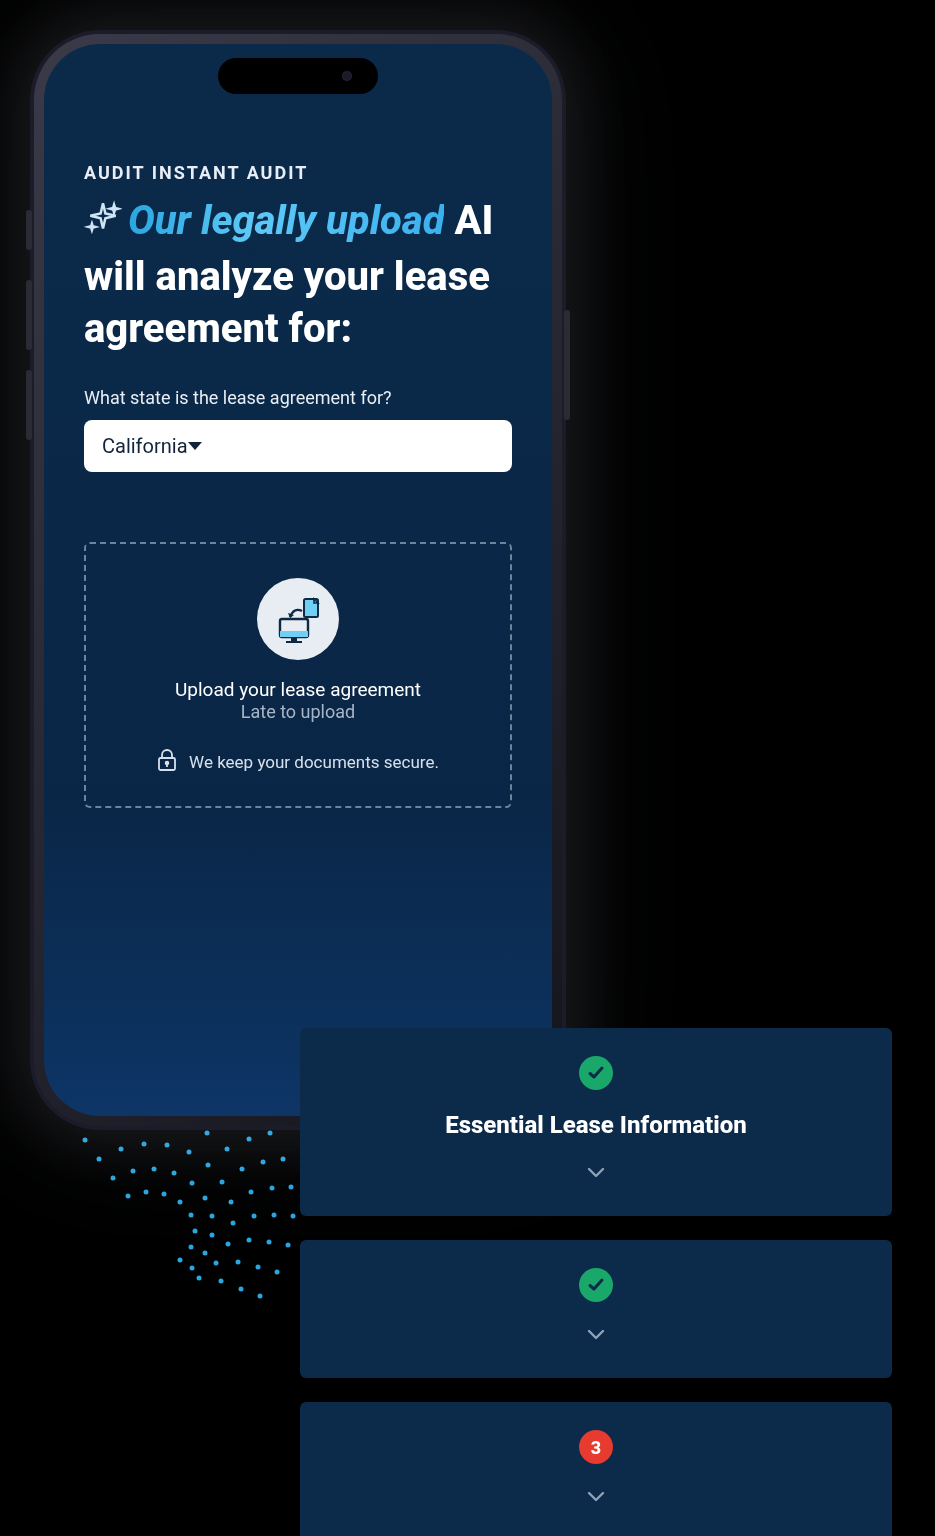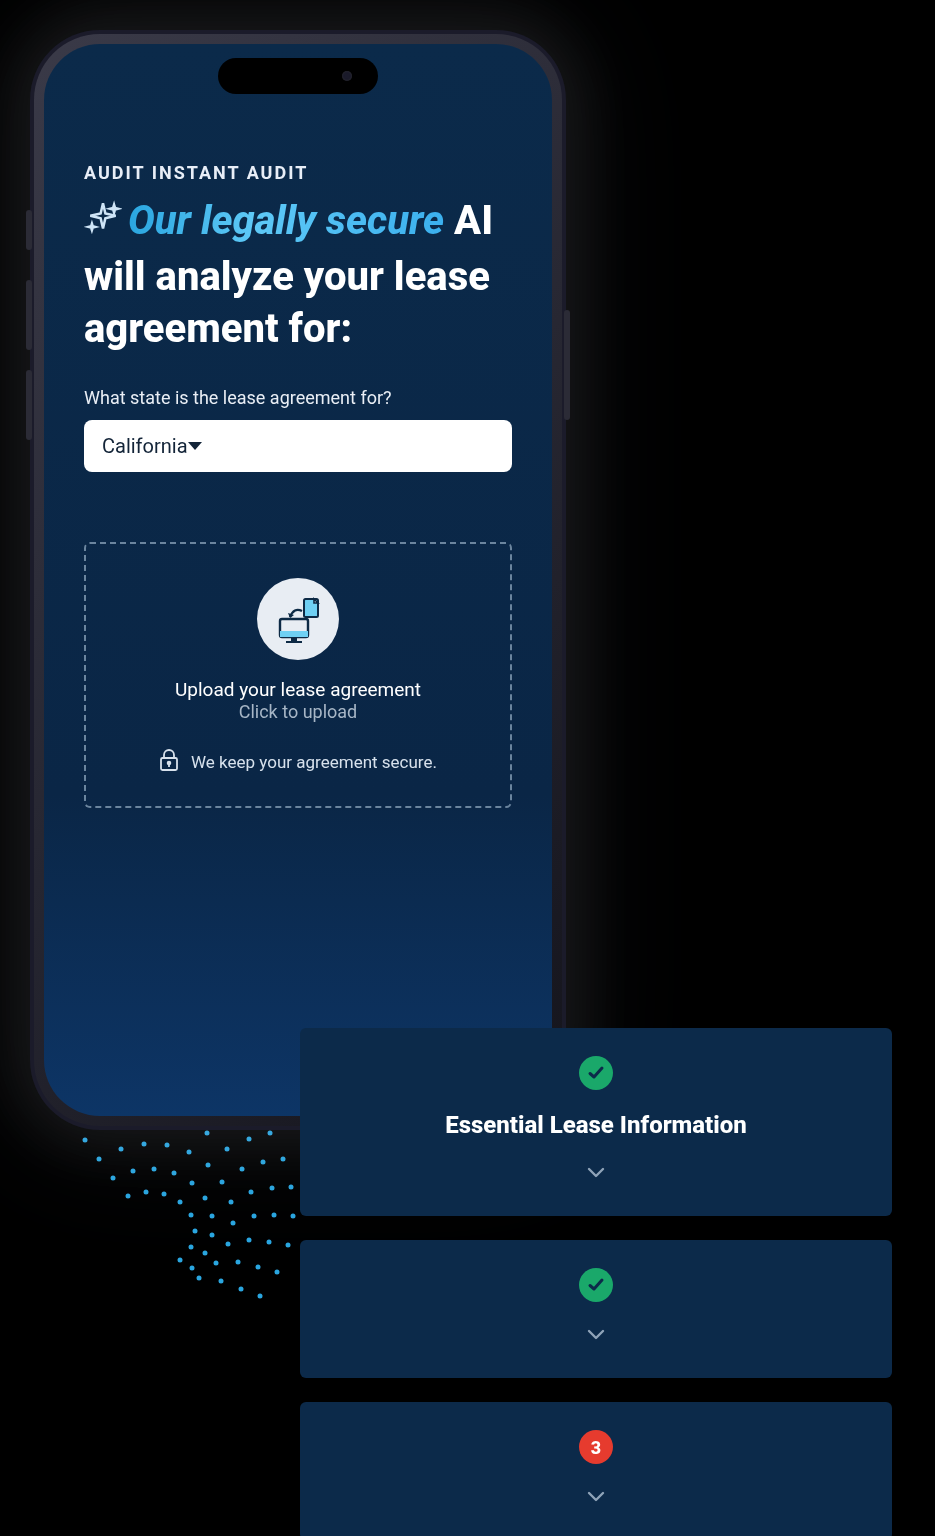--- a/index.html
+++ b/index.html
@@ -308,21 +308,21 @@
 
     <div class="eyebrow">AUDIT INSTANT AUDIT</div>
 
     <h1 class="headline">
       <span class="sparkle">
         <svg width="38" height="38" viewBox="0 0 24 24" fill="none" stroke="#cfe5f7" stroke-width="1.6">
           <path d="M12 2 L13.5 8.5 L20 10 L13.5 11.5 L12 18 L10.5 11.5 L4 10 L10.5 8.5 Z"></path>
           <path d="M19 3 L19.6 5 L21.5 5.5 L19.6 6 L19 8 L18.4 6 L16.5 5.5 L18.4 5 Z"></path>
           <path d="M5 15 L5.5 16.6 L7 17 L5.5 17.4 L5 19 L4.5 17.4 L3 17 L4.5 16.6 Z"></path>
         </svg>
-      </span><span class="grad-text">Our legally secure</span><span> AI</span><span> will analyze your</span><span> lease agreement for:</span>
+      </span><span class="grad-text">Our legally upload</span><span> AI</span><span> will analyze your</span><span> lease agreement for:</span>
     </h1>
 
     <div class="label">What state is the lease agreement for?</div>
     <div class="select-wrap">
       <span class="select-val">California</span>
       <span class="caret-down"></span>
     </div>
 
     <div class="upload-box">
       <div class="upload-icon-circle">
@@ -331,31 +331,31 @@
           <rect x="8" y="38" width="28" height="6" fill="#6fd0f3"></rect>
           <rect x="19" y="44" width="6" height="4" fill="#0d2a45"></rect>
           <rect x="14" y="48" width="16" height="2" fill="#0d2a45"></rect>
           <rect x="32" y="6" width="14" height="18" rx="1.5" fill="#6fd0f3" stroke="#0d2a45" stroke-width="2"></rect>
           <path d="M42 6 L46 10 L42 10 Z" fill="#e8edf3" stroke="#0d2a45" stroke-width="1.6"></path>
           <path d="M30 18 Q22 14 18 24" fill="none" stroke="#0d2a45" stroke-width="2.4"></path>
           <path d="M16 20 L18 25 L22 22 Z" fill="#0d2a45"></path>
         </svg>
       </div>
       <div class="upload-title">Upload your lease agreement</div>
-      <div class="upload-sub">Click to upload</div>
+      <div class="upload-sub">Late to upload</div>
       <div class="secure-row">
         <span>
           <svg width="20" height="24" viewBox="0 0 20 24" fill="none" stroke="#d7e1ec" stroke-width="1.8">
             <rect x="2" y="10" width="16" height="12" rx="1.5"></rect>
             <path d="M5 10 V7 a5 5 0 0 1 10 0 V10"></path>
             <circle cx="10" cy="15" r="1.4" fill="#d7e1ec"></circle>
             <line x1="10" y1="16" x2="10" y2="19"></line>
           </svg>
         </span>
-        <span>We keep your agreement secure.</span>
+        <span>We keep your documents secure.</span>
       </div>
     </div>
 
   </div>
 </div>
 
 <div class="accordion">
 
   <div class="acc-item">
     <div class="badge badge-green">

